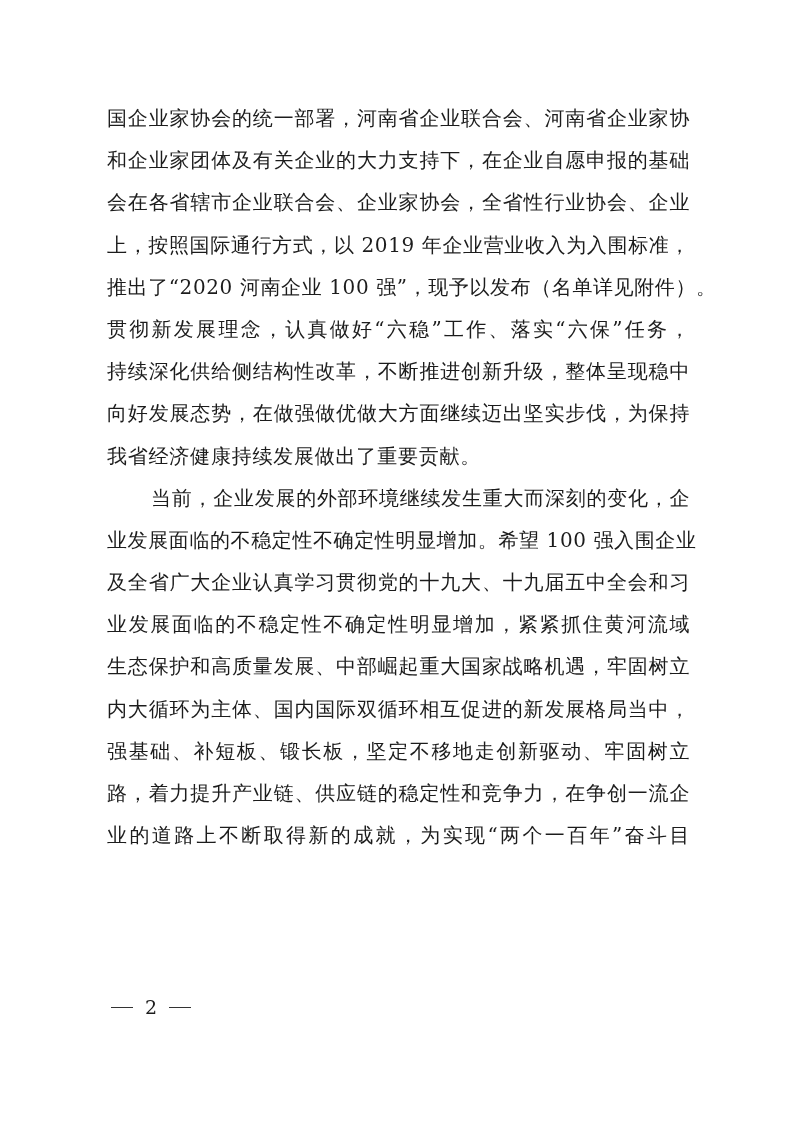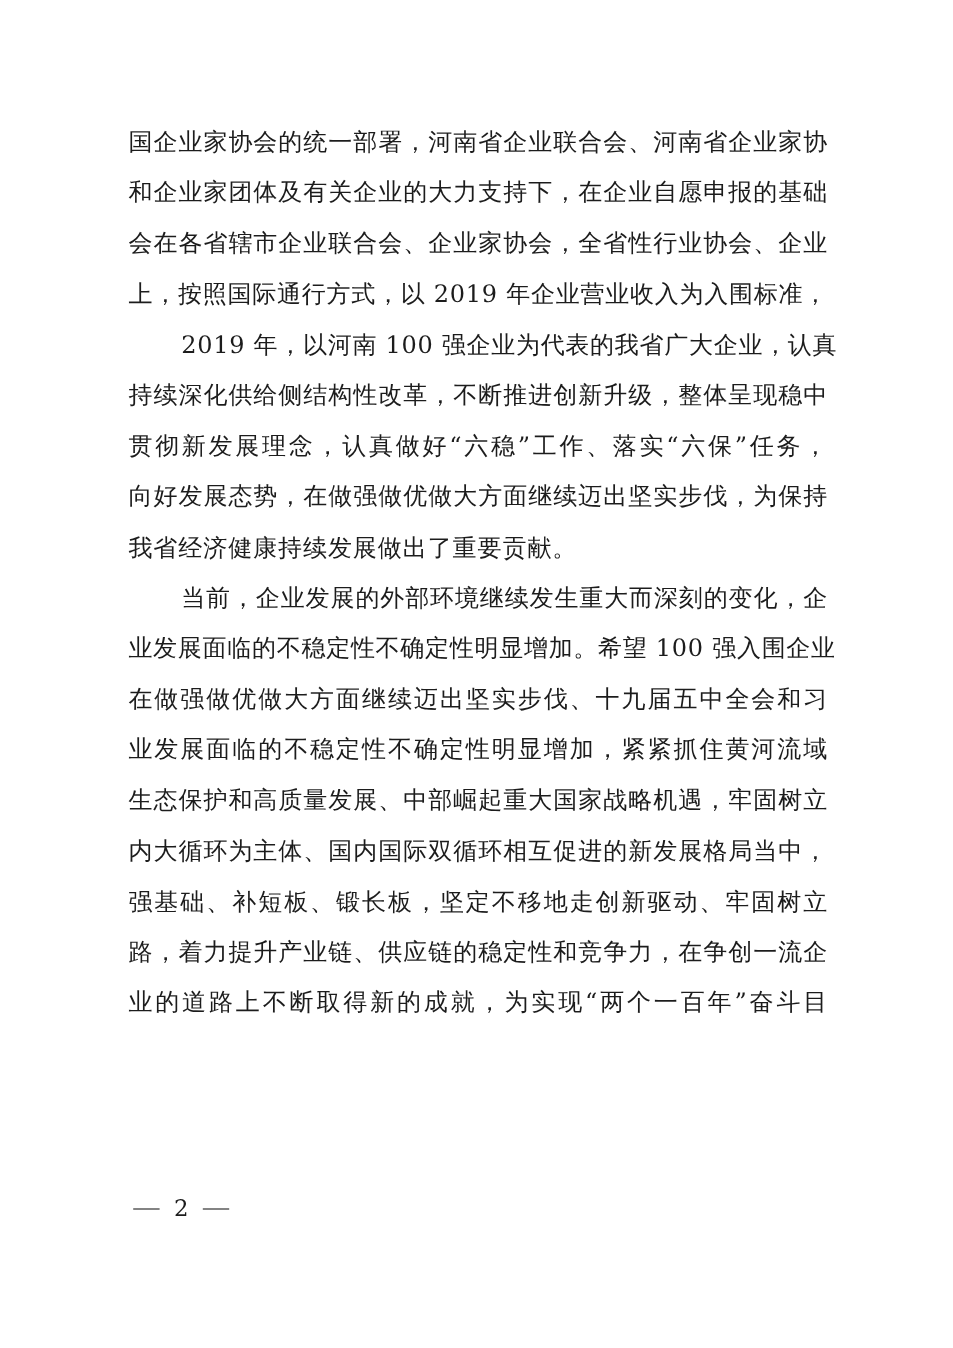--- a/index.html
+++ b/index.html
@@ -75,34 +75,34 @@
 <body>
 
 <div class="page">
   <div class="body-text">
 
     <div>
       <div class="line">国企业家协会的统一部署，河南省企业联合会、河南省企业家协</div>
       <div class="line">和企业家团体及有关企业的大力支持下，在企业自愿申报的基础</div>
       <div class="line">会在各省辖市企业联合会、企业家协会，全省性行业协会、企业</div>
       <div class="line">上，按照国际通行方式，以 2019 年企业营业收入为入围标准，</div>
+      <div class="line">推出了“2020 河南企业 100 强”，现予以发布（名单详见附件）。</div>
     </div>
 
     <div>
-      <div class="line indent">2019 年，以河南 100 强企业为代表的我省广大企业，认真</div>
+      <div class="line">贯彻新发展理念，认真做好“六稳”工作、落实“六保”任务，</div>
       <div class="line">持续深化供给侧结构性改革，不断推进创新升级，整体呈现稳中</div>
-      <div class="line">贯彻新发展理念，认真做好“六稳”工作、落实“六保”任务，</div>
       <div class="line">向好发展态势，在做强做优做大方面继续迈出坚实步伐，为保持</div>
       <div class="line last">我省经济健康持续发展做出了重要贡献。</div>
     </div>
 
     <div>
       <div class="line indent">当前，企业发展的外部环境继续发生重大而深刻的变化，企</div>
       <div class="line">业发展面临的不稳定性不确定性明显增加。希望 100 强入围企业</div>
-      <div class="line">在做强做优做大方面继续迈出坚实步伐、十九届五中全会和习</div>
+      <div class="line">及全省广大企业认真学习贯彻党的十九大、十九届五中全会和习</div>
       <div class="line">业发展面临的不稳定性不确定性明显增加，紧紧抓住黄河流域</div>
       <div class="line">生态保护和高质量发展、中部崛起重大国家战略机遇，牢固树立</div>
       <div class="line">内大循环为主体、国内国际双循环相互促进的新发展格局当中，</div>
       <div class="line">强基础、补短板、锻长板，坚定不移地走创新驱动、牢固树立</div>
       <div class="line">路，着力提升产业链、供应链的稳定性和竞争力，在争创一流企</div>
       <div class="line">业的道路上不断取得新的成就，为实现“两个一百年”奋斗目</div>
     </div>
 
   </div>
 

